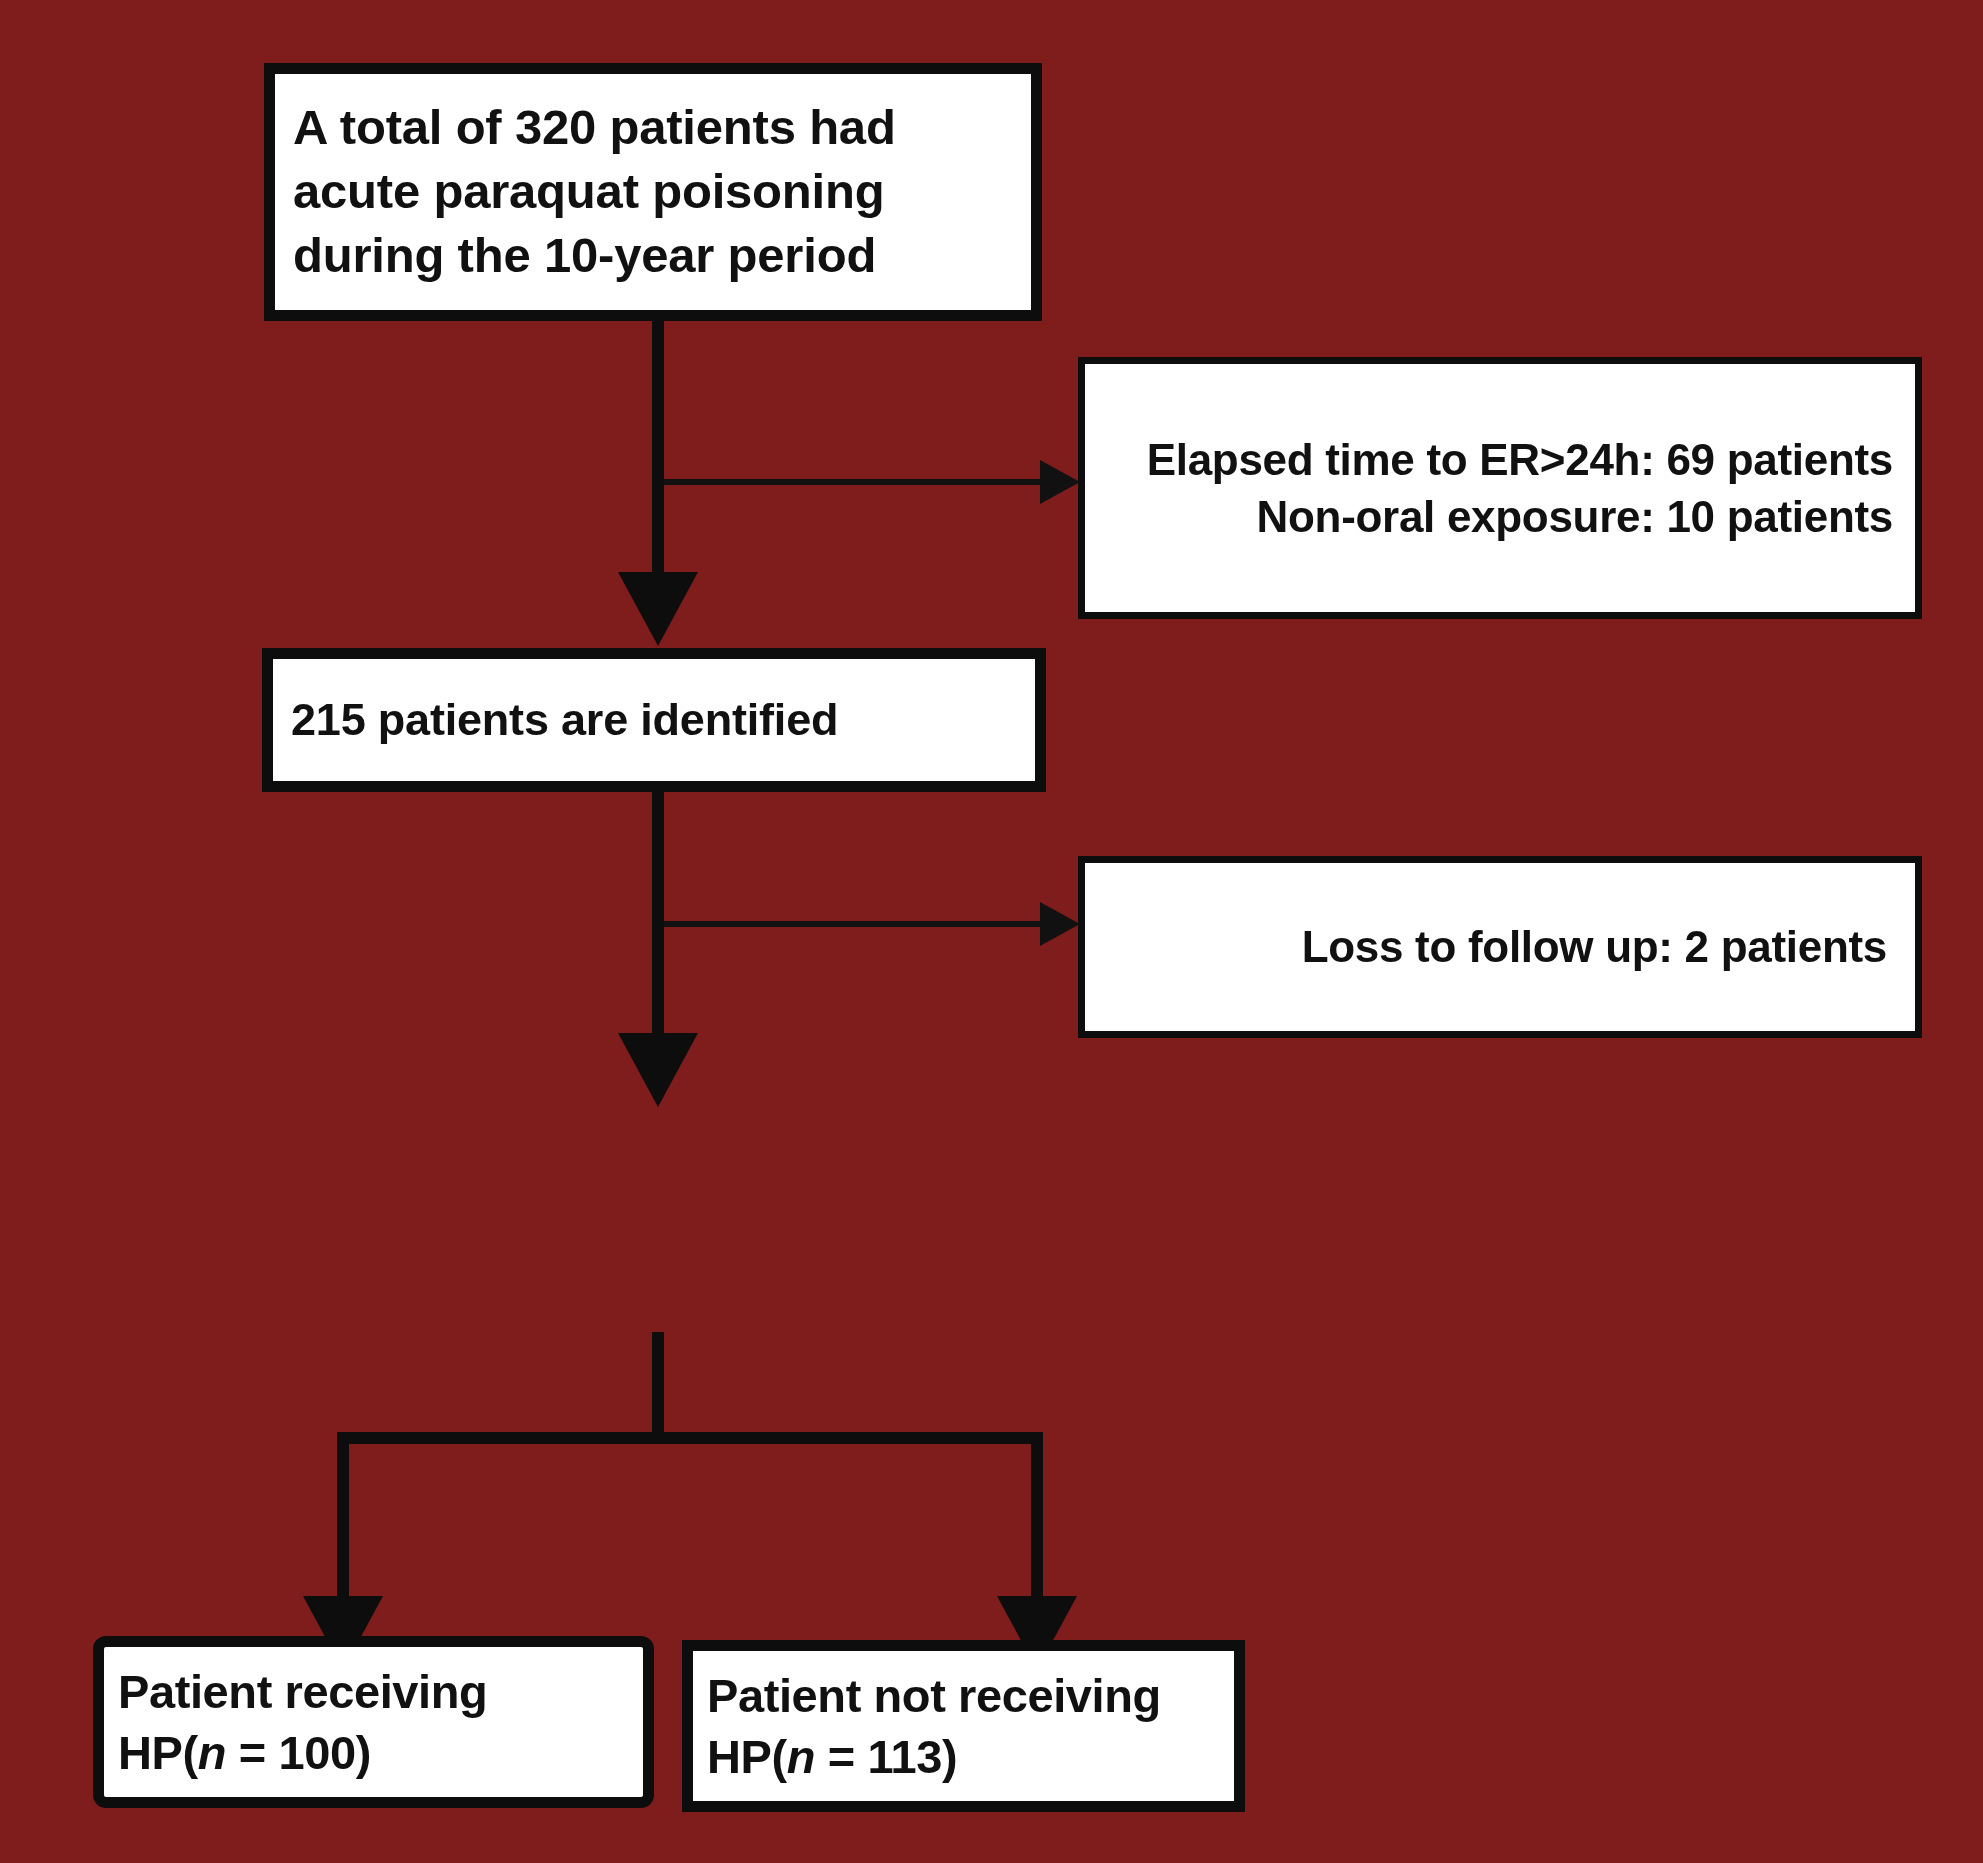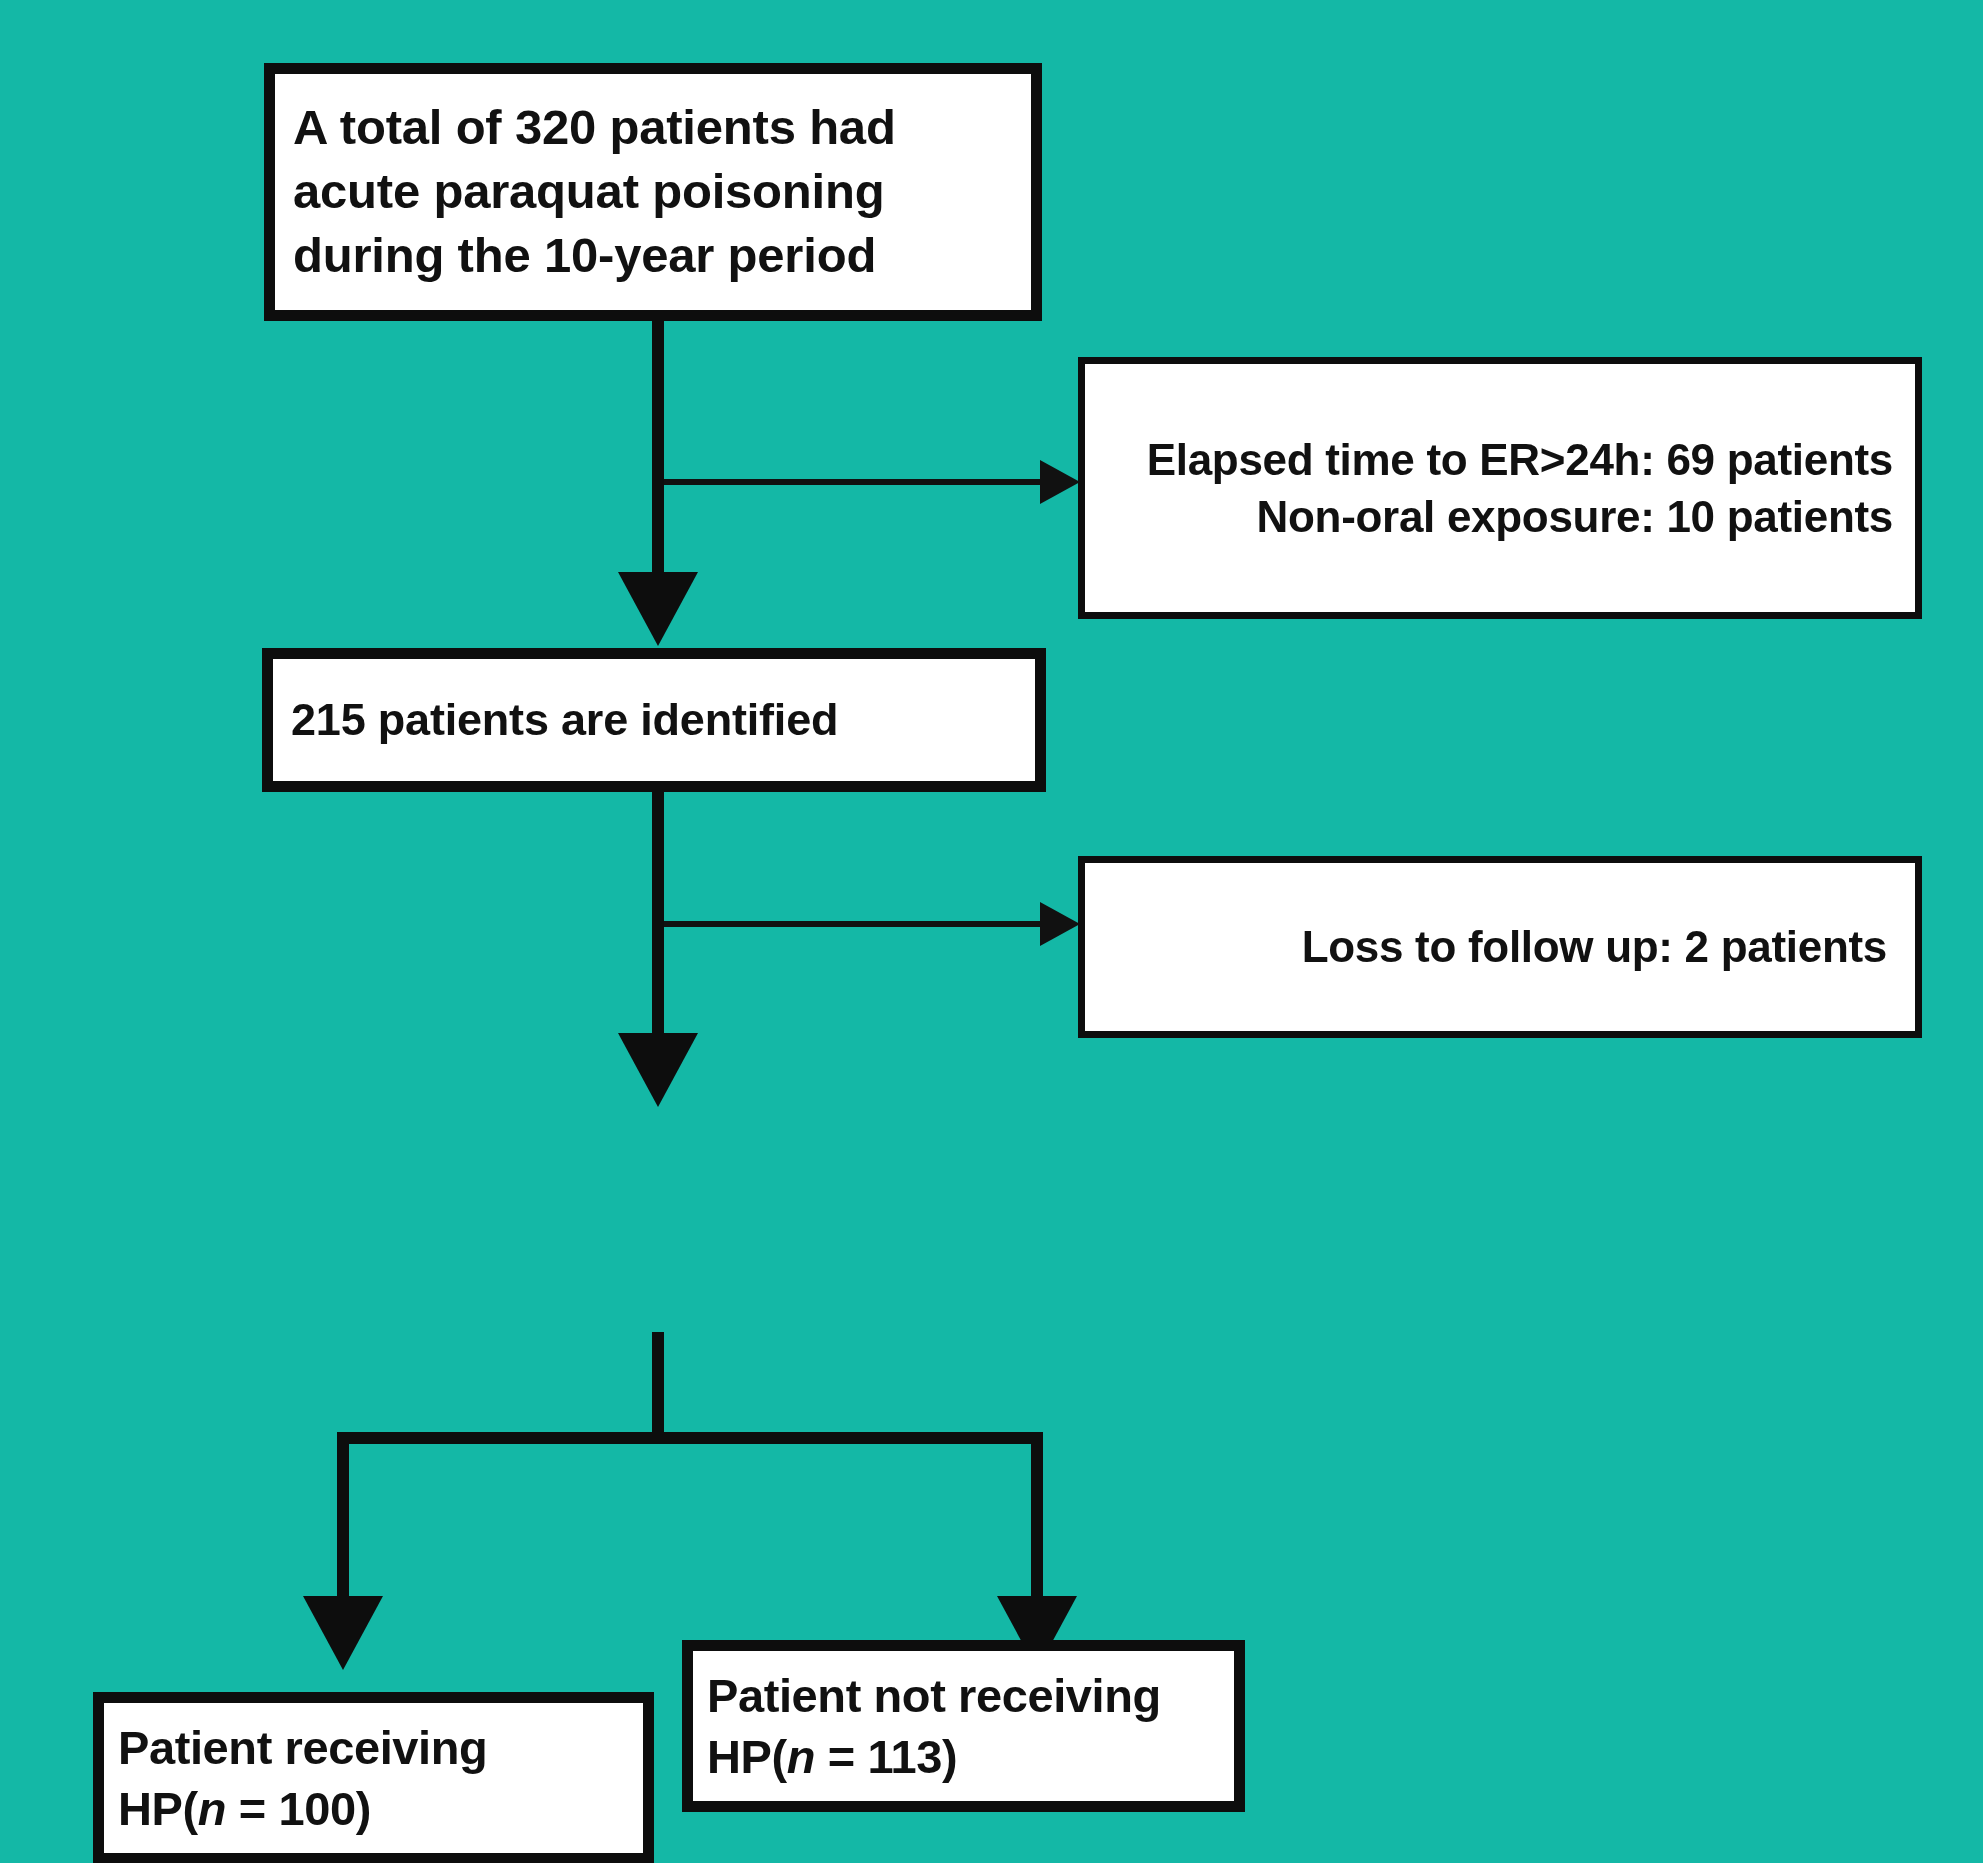--- a/index.html
+++ b/index.html
@@ -5,21 +5,21 @@
 <style>
   html, body {
     margin: 0;
     padding: 0;
     background: #ffffff;
   }
   #canvas {
     position: relative;
     width: 1983px;
     height: 1863px;
-    background: #14b8a6;
+    background: #7f1d1d;
     overflow: hidden;
     font-family: "Liberation Sans", sans-serif;
   }
 
   
   .node {
     position: absolute;
     background: #ffffff;
     border-style: solid;
     border-color: #0d0d0d;
@@ -131,21 +131,21 @@
   <div class="vstem" style="left:652px; top:1332px; width:12px; height:110px;"></div>
 
   <div class="hbar" style="left:337px; top:1432px; width:706px; height:12px;"></div>
 
   <div class="vstem" style="left:337px; top:1432px; width:12px; height:170px;"></div>
   <div class="arrow-down" style="left:303px; top:1596px;"></div>
 
   <div class="vstem" style="left:1031px; top:1432px; width:12px; height:170px;"></div>
   <div class="arrow-down" style="left:997px; top:1596px;"></div>
 
-  <div class="node thick" style="left:93px; top:1692px; width:561px; height:172px;">
+  <div class="node thick" style="left:93px; top:1636px; width:561px; height:172px;border-radius:13px;">
     <div class="lines" style="padding:0 14px;">
       <div class="line t-leaf">Patient receiving</div>
       <div class="line t-leaf"><span>HP(</span><span class="ital">n</span><span> = 100)</span></div>
     </div>
   </div>
 
   <div class="node thick" style="left:682px; top:1640px; width:563px; height:172px;">
     <div class="lines" style="padding:0 14px;">
       <div class="line t-leaf">Patient not receiving</div>
       <div class="line t-leaf"><span>HP(</span><span class="ital">n</span><span> = 113)</span></div>

